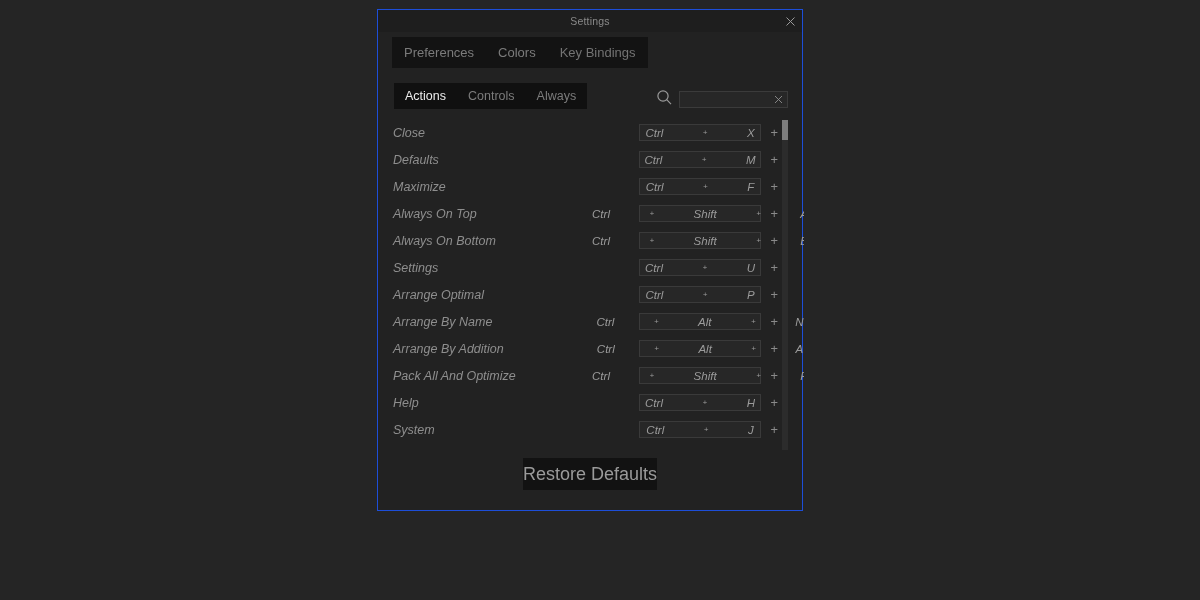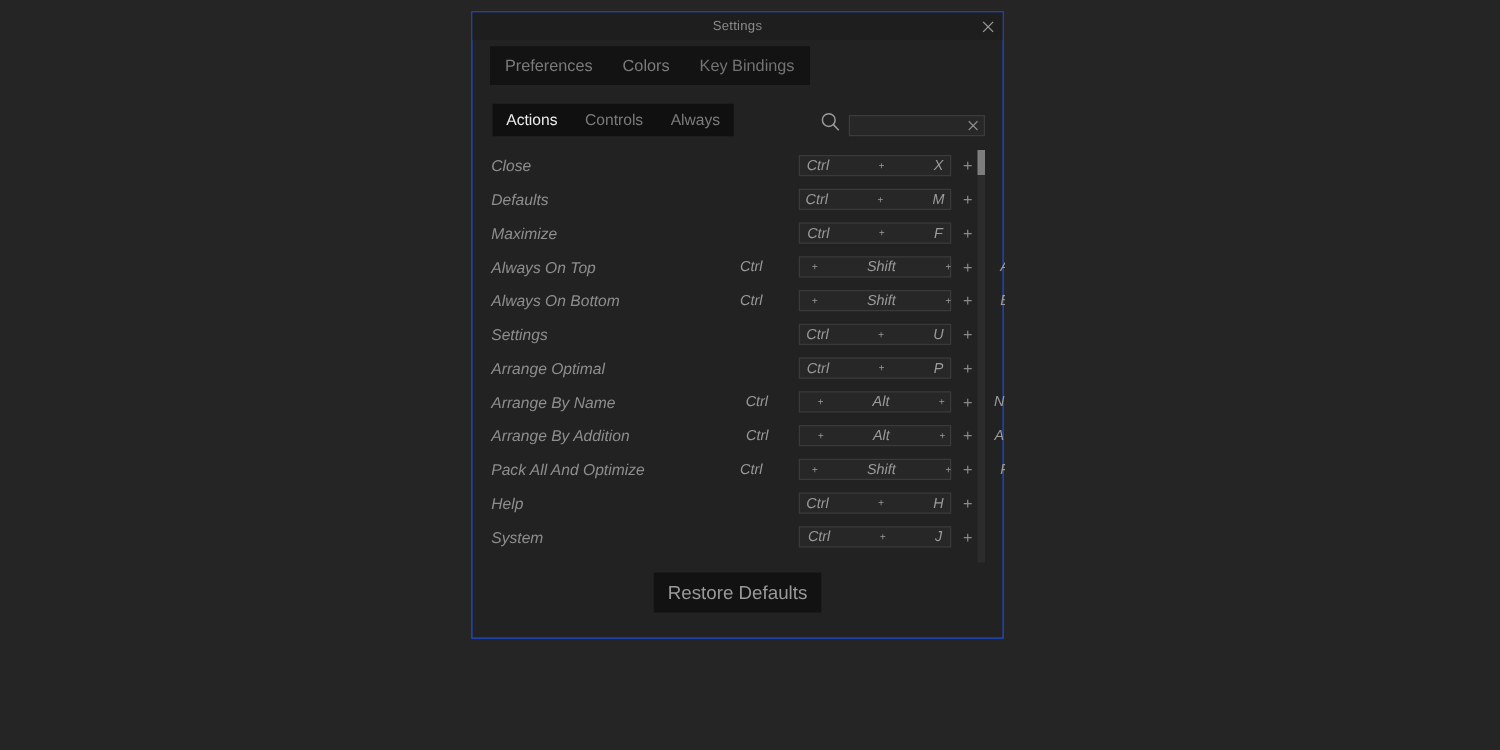--- a/index.html
+++ b/index.html
@@ -193,21 +193,21 @@
     cursor: pointer;
   }
 
   
   #restore-btn {
     position: absolute;
     left: 145px; top: 448px;
     width: 134px; height: 32px;
     background: #121212;
     display: flex; align-items: center; justify-content: center;
-    font-size: 15px;
+    font-size: 18px;
     color: #9a9a9a;
     cursor: pointer;
     white-space: nowrap;
   }
 </style>
 </head>
 <body>
 
 <div id="dialog">
 

